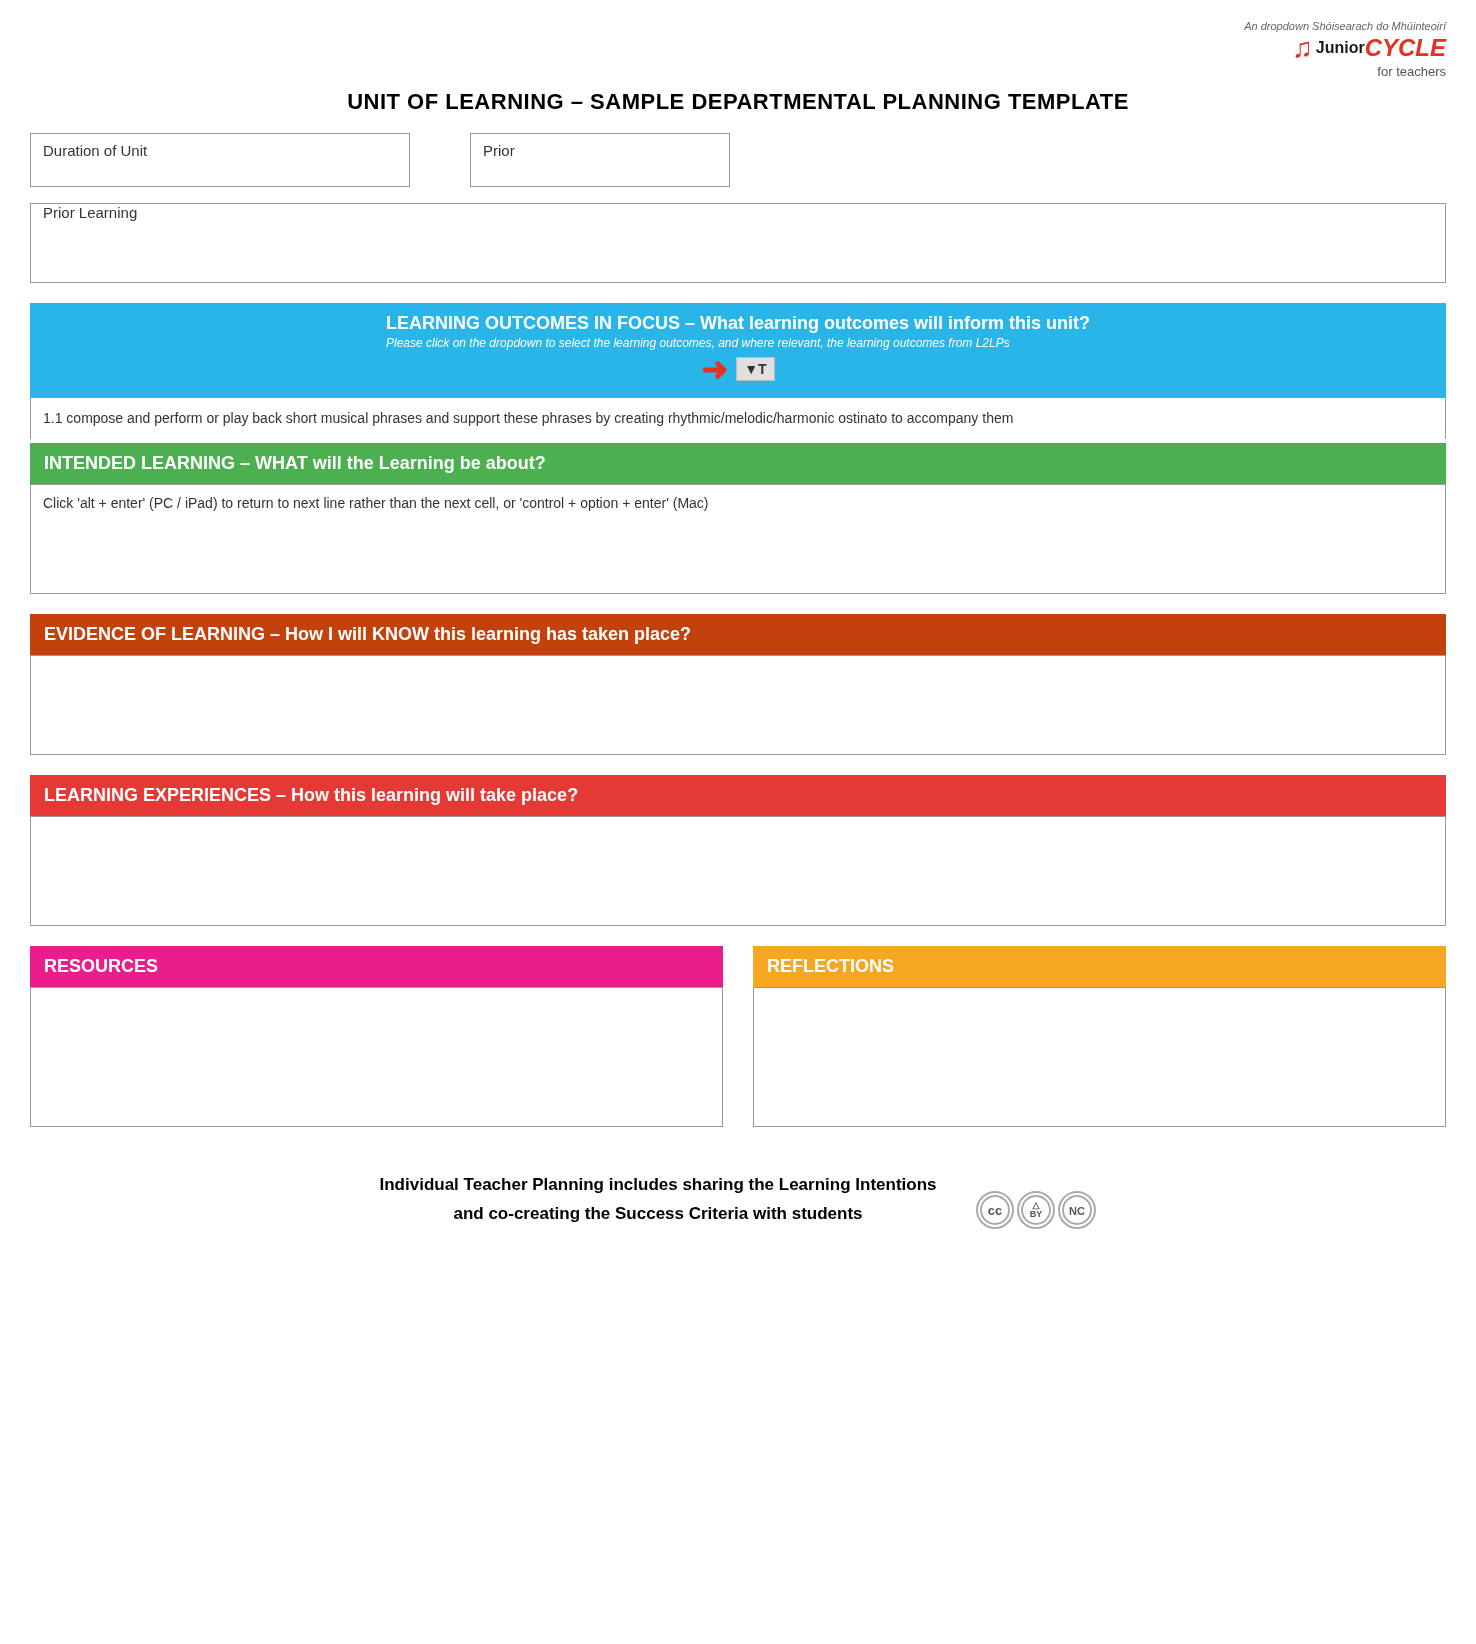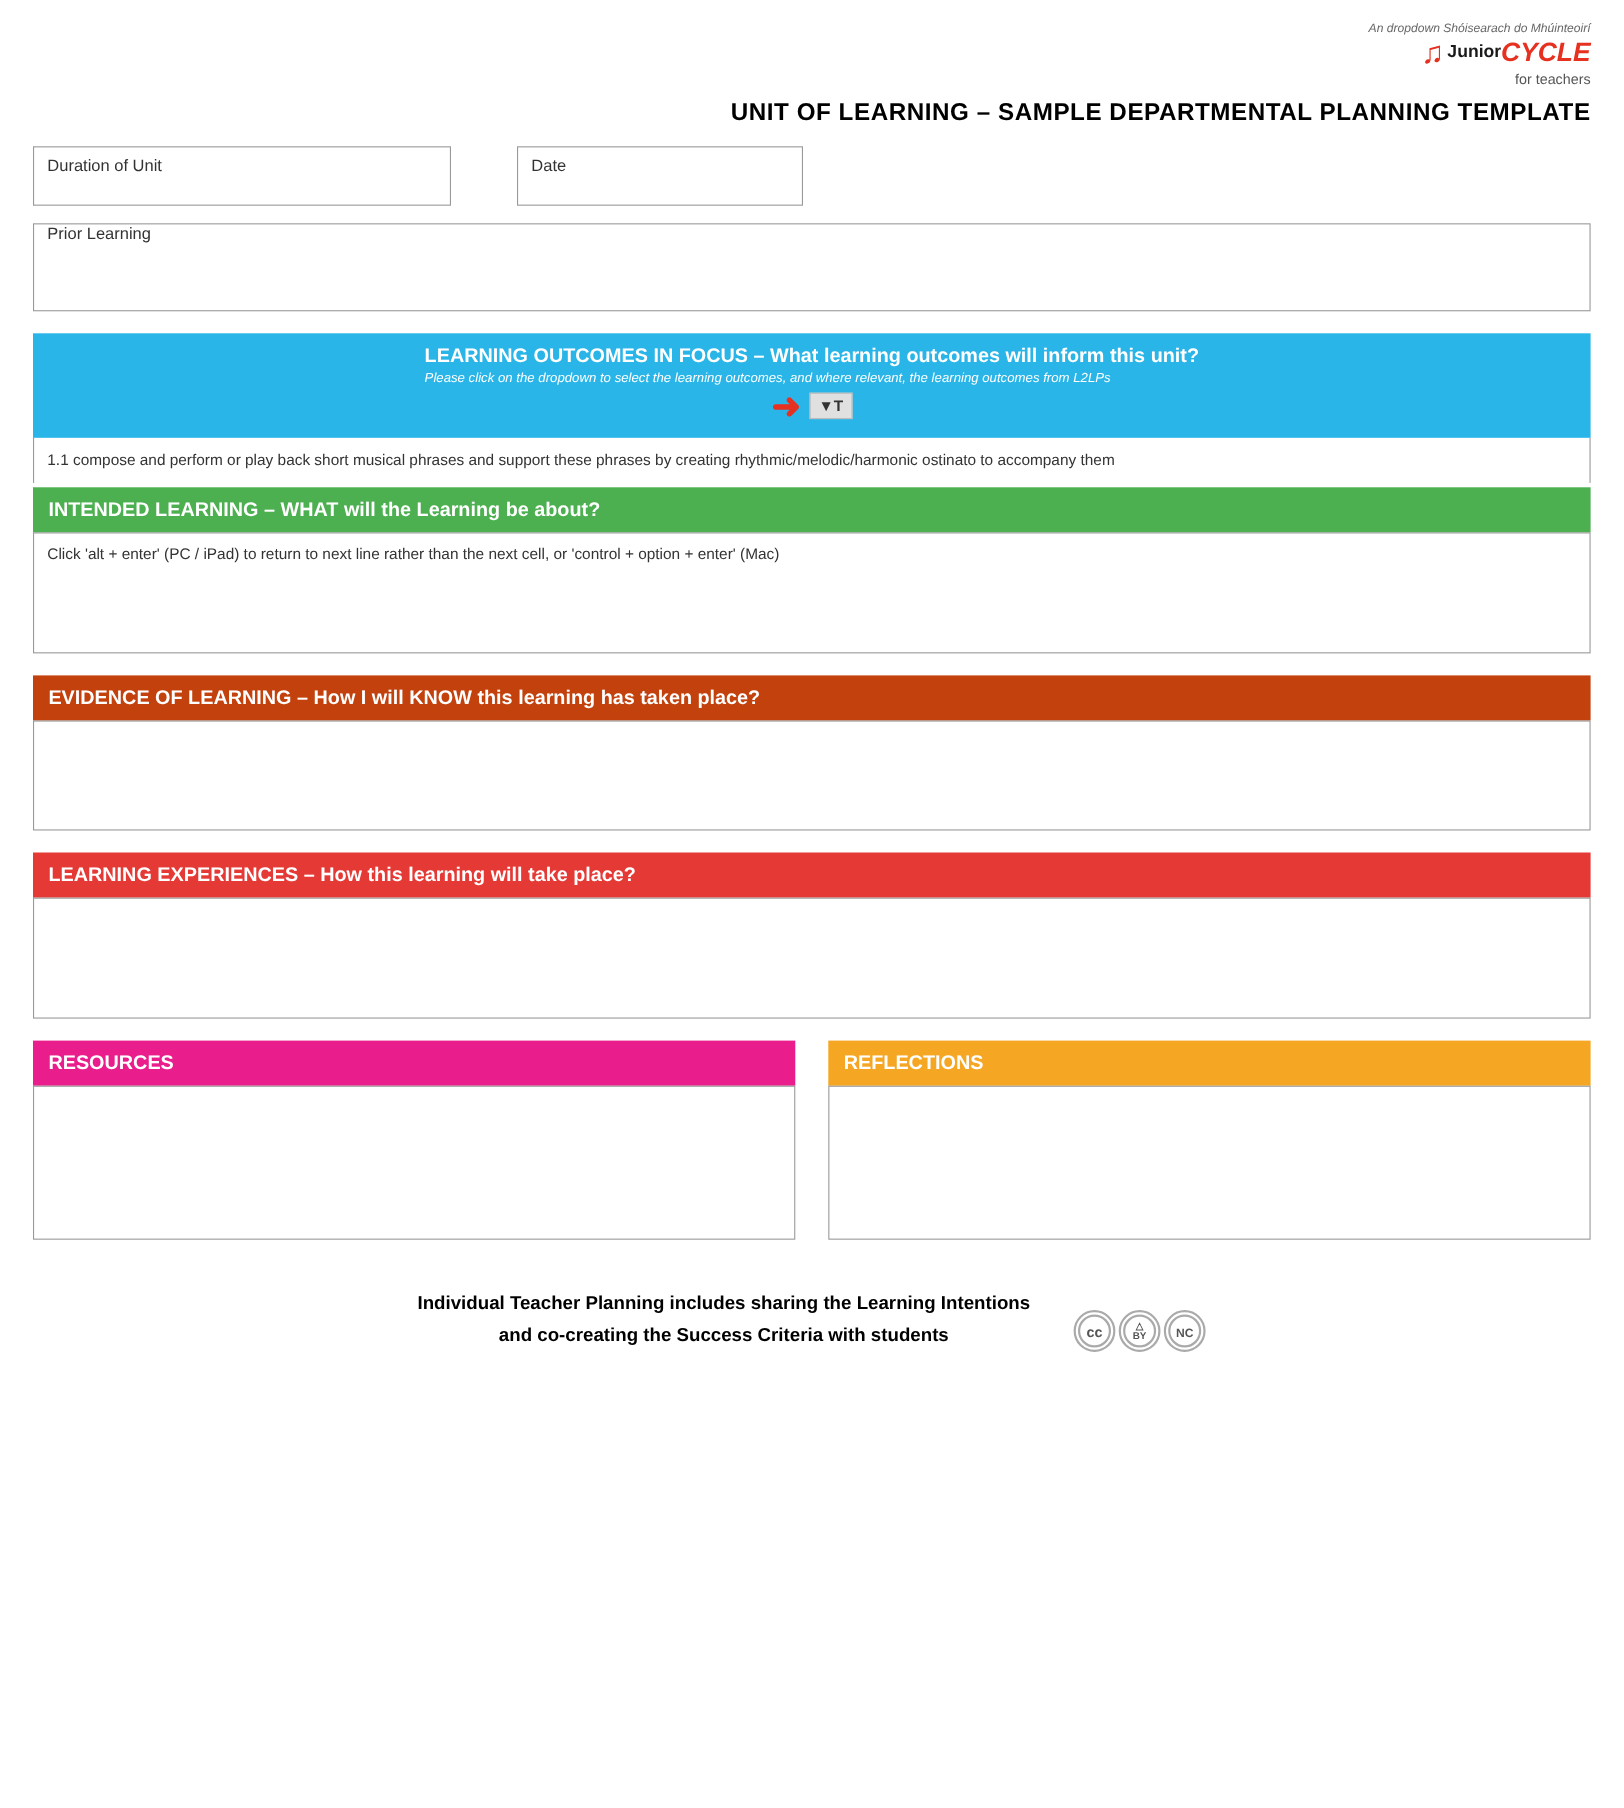--- a/index.html
+++ b/index.html
@@ -6,21 +6,21 @@
     body {
       font-family: Arial, sans-serif;
       background: #fff;
       width: 1476px;
       min-height: 1644px;
       padding: 20px 30px;
       color: #000;
     }
 
     .page-title {
-      text-align: right;
+      text-align: center;
       font-size: 22px;
       font-weight: bold;
       margin: 10px 0 18px 0;
       letter-spacing: 0.5px;
     }
 
     
     .top-fields {
       display: flex;
       gap: 0;
@@ -172,21 +172,21 @@
   </div>
 </div>
 
 <h1 class="page-title">UNIT OF LEARNING – SAMPLE DEPARTMENTAL PLANNING TEMPLATE</h1>
 
 <div class="top-fields">
   <div class="field-box field-duration">
     <span>Duration of Unit</span>
   </div>
   <div class="field-box field-date">
-    <span>Date</span>
+    <span>Prior</span>
   </div>
 </div>
 
 <div class="prior-learning-box">
   <span>Prior Learning</span>
 </div>
 
 <div class="learning-outcomes-section">
   <div class="section-header blue-bg">
     <div class="section-header-left">

